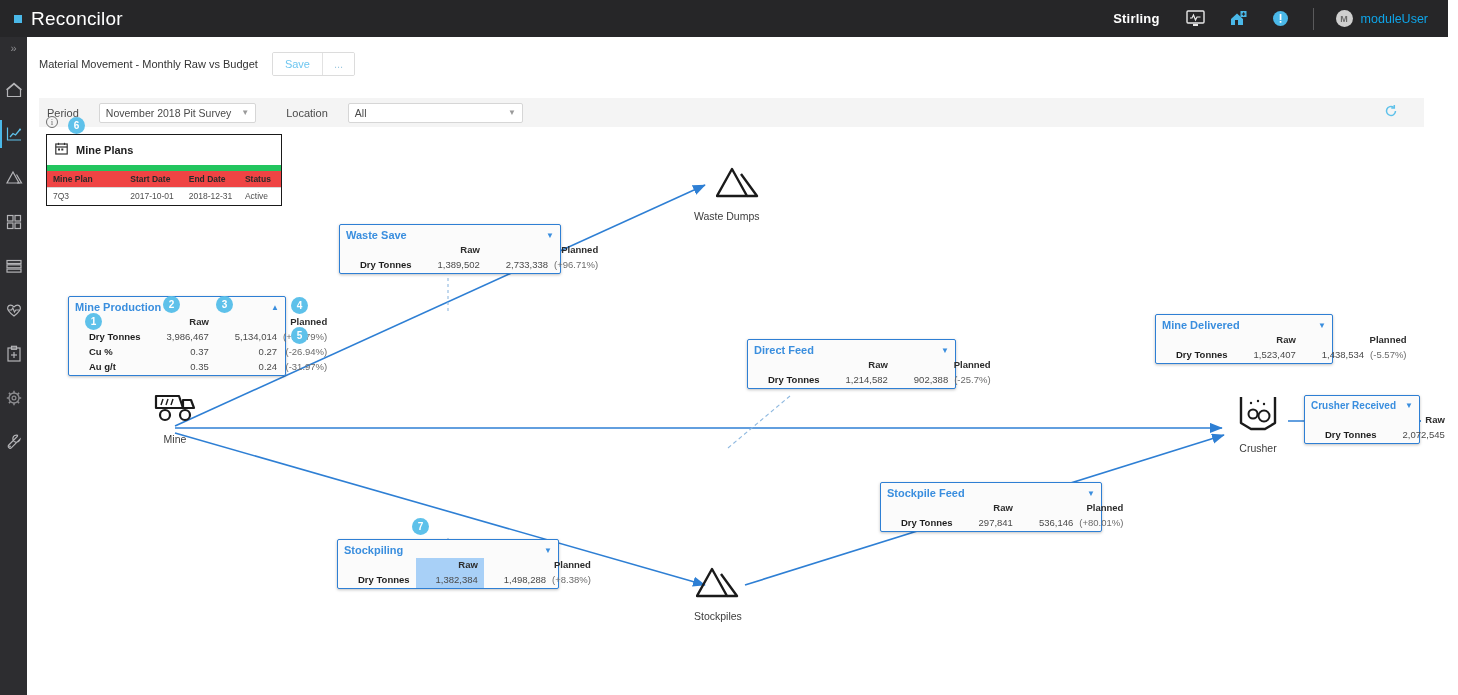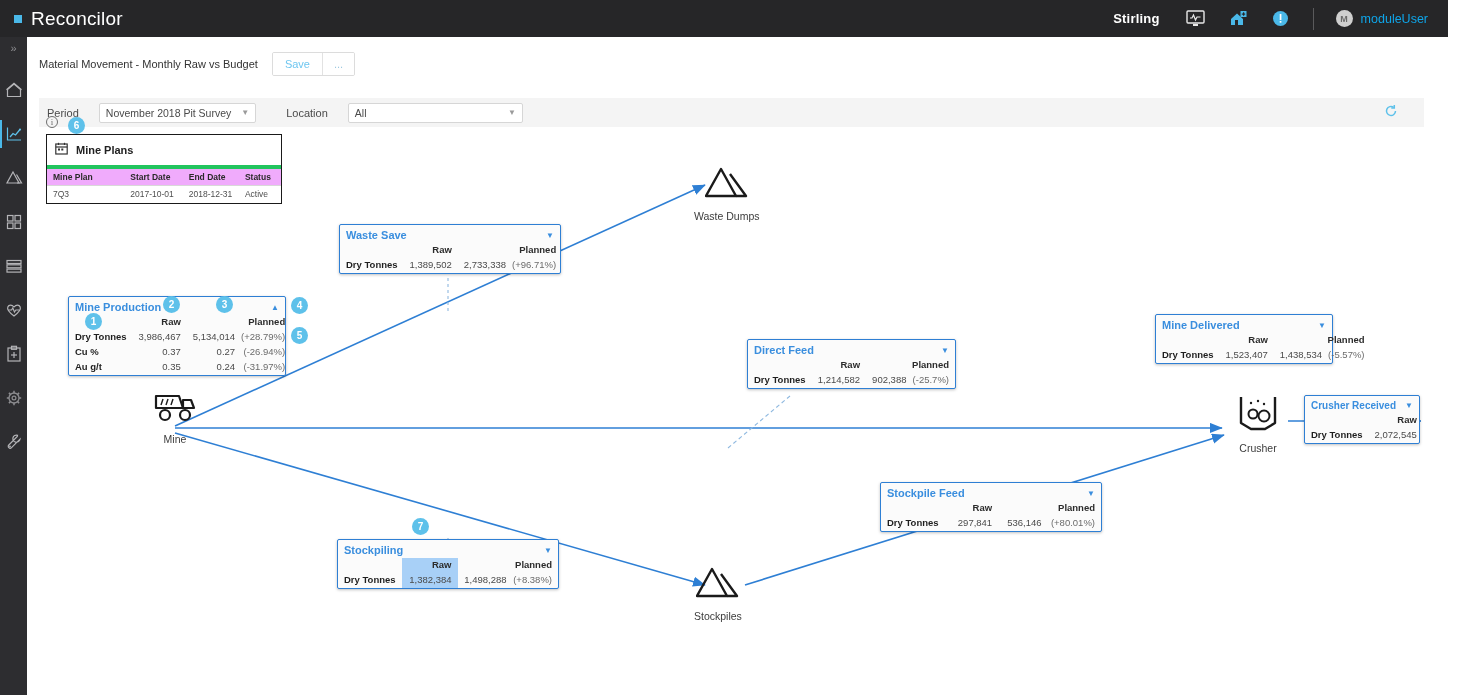--- a/index.html
+++ b/index.html
@@ -88,22 +88,22 @@
 
   .mineplans {
     position:absolute; left:46px; top:134px; width:236px;
     border:1px solid #1a1a1a; background:#fff; z-index:20;
   }
   .mp-head { display:flex; align-items:center; padding:6px 8px; background:#fff; }
   .mp-head-title { font-size:11px; font-weight:bold; color:#222; margin-left:8px; }
   .mp-table { width:100%; border-collapse:collapse; }
   .mp-table th {
     font-size:8.5px; text-align:left; color:#2a2a2a; font-weight:bold;
-    padding:3px 0 3px 6px; border-top:4px solid #22c55e; border-bottom:1px solid #d8d8d8;
-    background:#f0abfc;
+    padding:3px 0 3px 6px; border-top:6px solid #22c55e; border-bottom:1px solid #d8d8d8;
+    background:#ef4444;
   }
   .mp-table td { font-size:8.5px; color:#4f4f4f; padding:3px 0 4px 6px; }
   .mp-c1 { width:33%; } .mp-c2 { width:25%; } .mp-c3 { width:24%; } .mp-c4 { width:18%; }
 
   
   .canvas { position:absolute; left:0; top:90px; width:1421px; height:568px; }
   .svg-links { position:absolute; left:0; top:0; width:1421px; height:568px; }
 
   
   .card {
@@ -111,21 +111,21 @@
     box-shadow:0 1px 3px rgba(0,0,0,.25); z-index:25;
   }
   .card-title-row { display:flex; align-items:center; padding:4px 6px 2px 6px; }
   .card-title { color:#3a8ede; font-size:11px; font-weight:bold; flex:1; }
   .card-caret { color:#3a8ede; font-size:8px; cursor:pointer; padding-left:6px; }
   .ctable { width:100%; border-collapse:collapse; }
   .ctable th {
     font-size:9.5px; font-weight:bold; color:#2c2c2c; padding:1px 6px 3px 6px; text-align:right;
   }
   .ctable th.lbl { text-align:left; }
-  .ctable td { font-size:9.5px; color:#4a4a4a; padding:1px 6px 3px 6px; text-align:right; white-space:nowrap;margin-top:28px; }
+  .ctable td { font-size:9.5px; color:#4a4a4a; padding:1px 6px 3px 20px; text-align:right; white-space:nowrap;margin-top:28px; }
   .ctable td.lbl { text-align:left; font-weight:bold; color:#1f1f1f; }
   .hl { background:#a8d0f7; }
 
   
   .node { position:absolute; z-index:22; display:flex; flex-direction:column; align-items:center; }
   .node-label { font-size:10.5px; color:#3c3c3c; margin-top:5px; white-space:nowrap; }
 </style>
 </head>
 <body>
 
@@ -377,21 +377,21 @@
           <line x1="16" y1="9" x2="14" y2="15" stroke="#1a1a1a" stroke-width="1.4"></line>
           <line x1="21" y1="9" x2="19" y2="15" stroke="#1a1a1a" stroke-width="1.4"></line>
           <path d="M31 10 L39 10 L42 18 L31 18 Z" fill="none" stroke="#1a1a1a" stroke-width="2.2" stroke-linejoin="round"></path>
           <circle cx="13" cy="25" r="5" fill="none" stroke="#1a1a1a" stroke-width="2.2"></circle>
           <circle cx="33" cy="25" r="5" fill="none" stroke="#1a1a1a" stroke-width="2.2"></circle>
         </svg>
       </span>
       <span class="node-label">Mine</span>
     </div>
 
-    <div class="node" style="left:694px; top:75px;">
+    <div class="node" style="left:694px; top:75px;align-items:flex-end;">
       <span>
         <svg width="44" height="36" viewBox="0 0 44 36">
           <path d="M16 4 L31 31 L1 31 Z" fill="none" stroke="#1a1a1a" stroke-width="2.4" stroke-linejoin="round"></path>
           <path d="M25 9 L41 31 L31 31" fill="none" stroke="#1a1a1a" stroke-width="2.4" stroke-linejoin="round"></path>
         </svg>
       </span>
       <span class="node-label">Waste Dumps</span>
     </div>
 
     <div class="node" style="left:694px; top:475px;">

